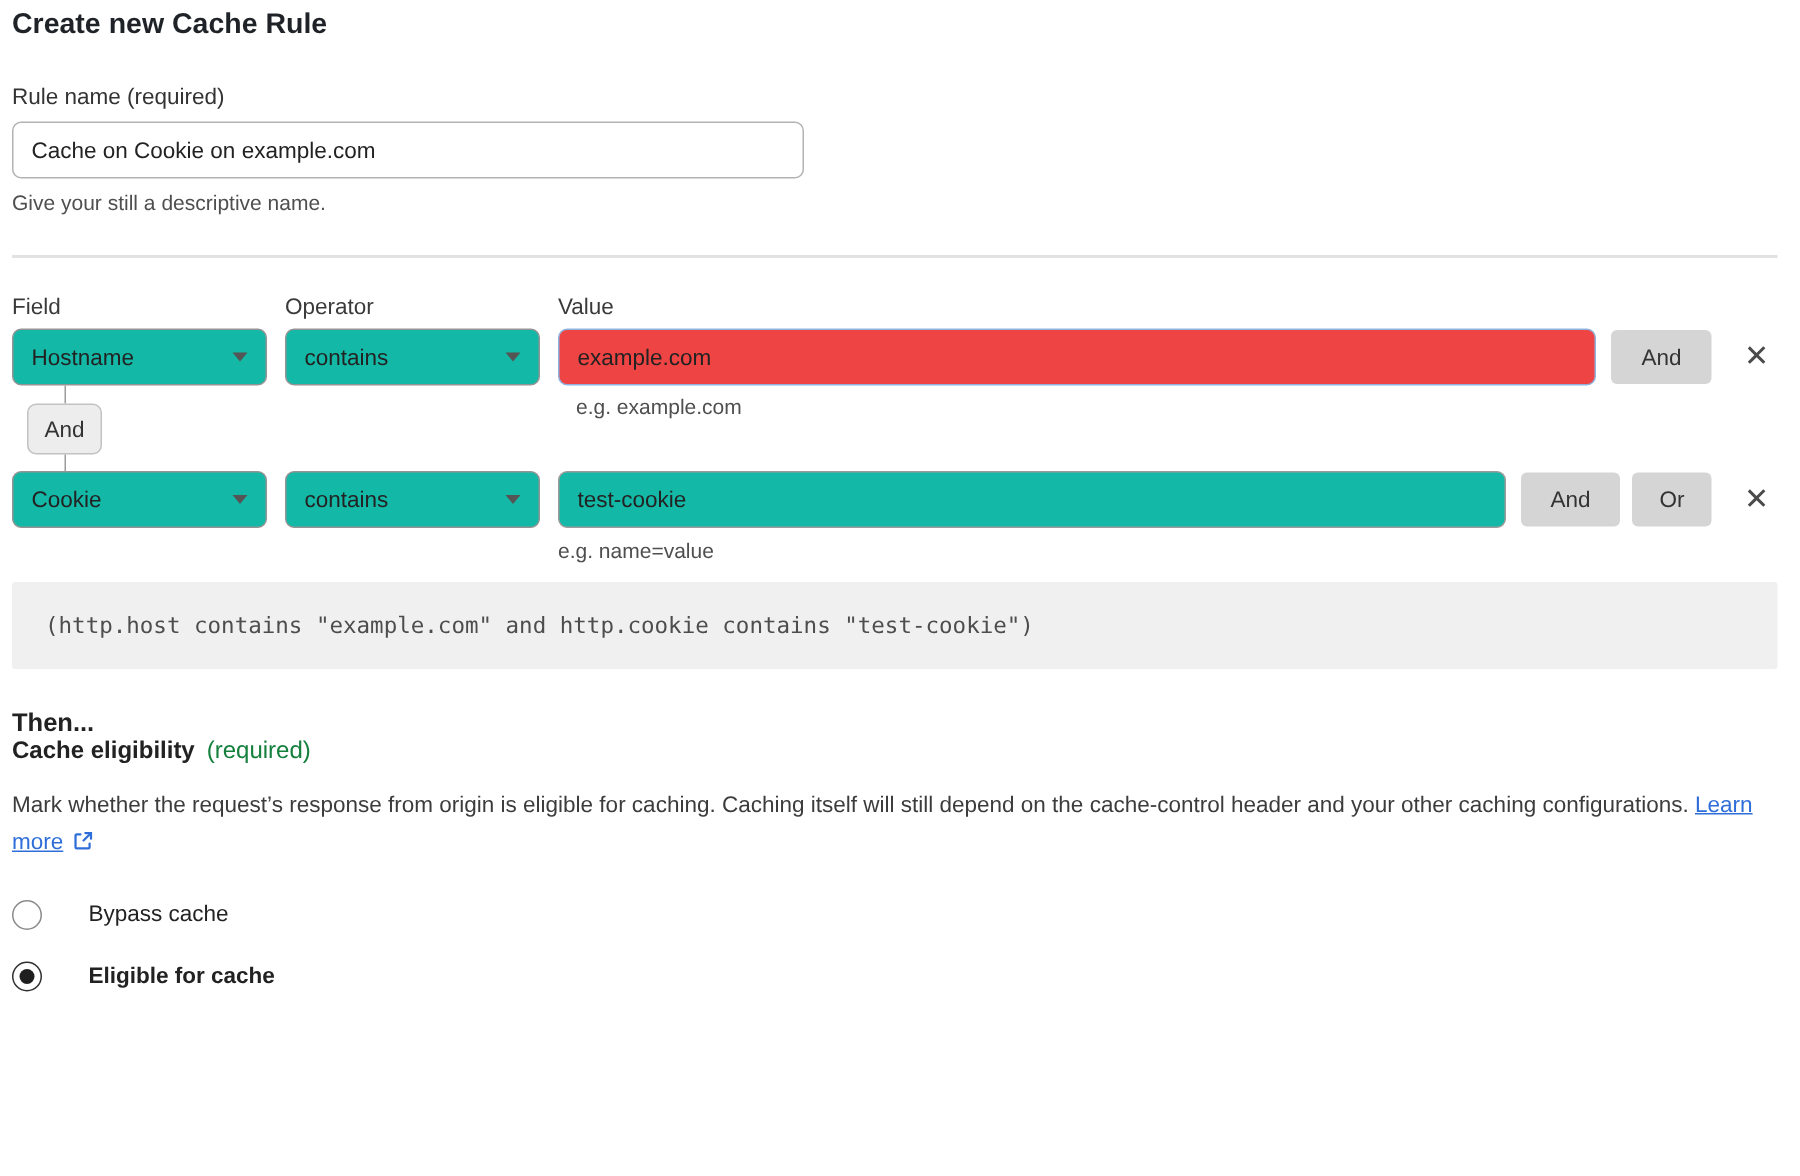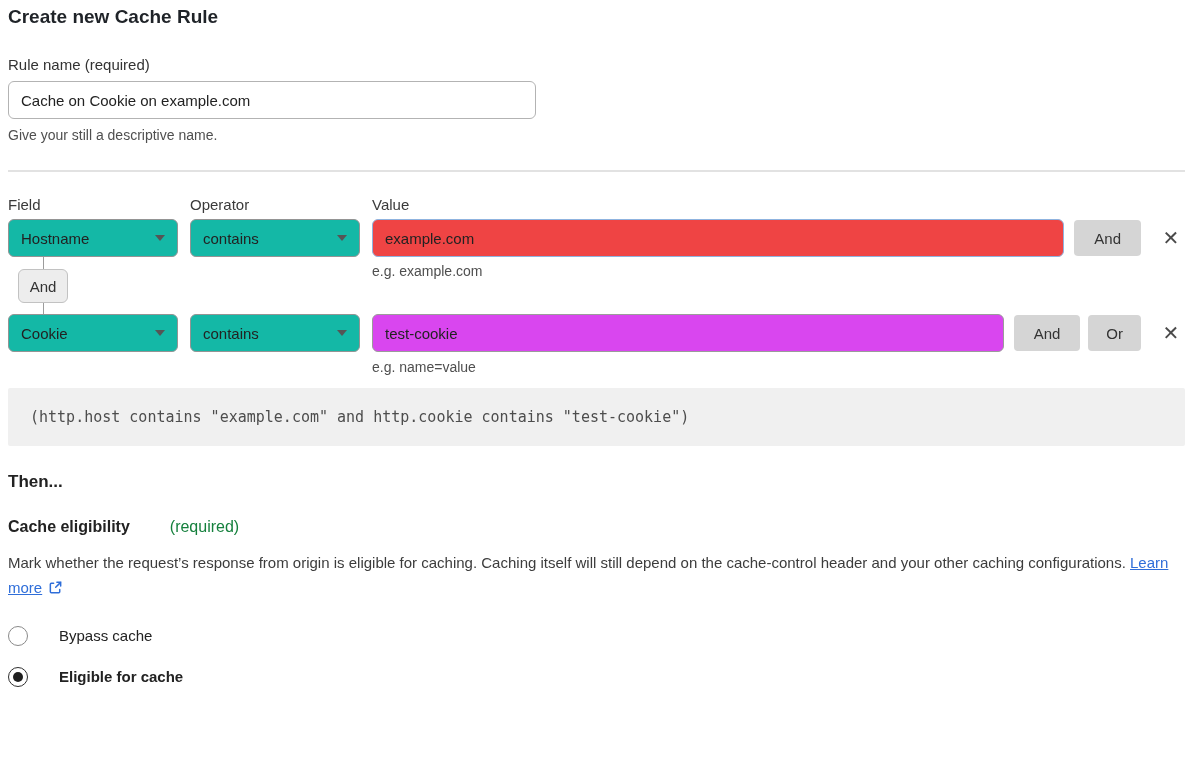--- a/index.html
+++ b/index.html
@@ -39,21 +39,21 @@
     display: flex; align-items: center; justify-content: space-between;
     padding: 0 12px; font-size: 15px; color: #222; cursor: pointer; flex: none;
   }
   .caret-down {
     width: 0; height: 0;
     border-left: 5px solid transparent; border-right: 5px solid transparent;
     border-top: 6px solid #555;
   }
   .value-input {
     flex: 1; height: 38px; border: 1px solid #9b9b9b; border-radius: 6px;
-    padding: 0 12px; font-size: 15px; color: #222; background: #d946ef;
+    padding: 0 12px; font-size: 15px; color: #222; background: #14b8a6;
     font-family: "Liberation Sans", sans-serif; outline: none; min-width: 0;
   }
   .value-input.highlighted { background: #ef4444; border-color: #8fb3df; }
 
   .btn-gray {
     margin-left: 10px; height: 36px; align-self: center;
     padding: 0 20px; background: #d5d5d5; border: none; border-radius: 4px;
     font-size: 15px; color: #333; font-family: "Liberation Sans", sans-serif;
     cursor: pointer; flex: none;
   }
@@ -67,36 +67,36 @@
   .between-rows { position: relative; }
   .vline { margin-left: 35px; width: 1px; background: #9c9c9c; }
   .vline.top { height: 12px; }
   .vline.bottom { height: 11px; }
   .and-chip {
     margin-left: 10px; width: 50px; height: 34px;
     background: #ededed; border: 1px solid #c2c2c2; border-radius: 6px;
     display: flex; align-items: center; justify-content: center;
     font-size: 15px; color: #333; cursor: pointer;
   }
-  .hint-overlay { position: absolute; left: 364px; top: 6px; font-size: 14px; color: #4f4f4f; }
+  .hint-overlay { position: absolute; left: 376px; top: 6px; font-size: 14px; color: #4f4f4f; }
   .hint-row2 { margin-left: 364px; margin-top: 7px; font-size: 14px; color: #4f4f4f; }
 
   .expr-header { margin-top: 44px; display: flex; justify-content: space-between; align-items: baseline; }
   .expr-label { font-size: 15px; color: #333; }
   .edit-link { font-size: 15px; color: #2f6ed9; text-decoration: underline; cursor: pointer; }
 
   .code-block {
     margin-top: 13px; background: #f0f0f0; border-radius: 2px;
     padding: 20px 22px; font-family: "DejaVu Sans Mono", monospace;
     font-size: 15px; color: #4d4d4d; white-space: pre;
   }
 
   h2.then-heading { margin-top: 26px; font-size: 17px; font-weight: 700; }
 
-  .ce-heading { margin-top: 26px; display: flex; align-items: baseline; gap: 32px; }
+  .ce-heading { display: flex; align-items: baseline; }
   .ce-title { font-size: 16px; font-weight: 700; color: #222; }
   .ce-required { margin-left: 8px; font-size: 16px; color: #15803d; }
 
   .ce-desc { margin-top: 15px; font-size: 15px; color: #3c3c3c; line-height: 1.65; max-width: 1180px; }
   .learn-link { color: #2f6ed9; text-decoration: underline; cursor: pointer; }
   .ext-icon { display: inline-block; vertical-align: -2px; margin-left: 6px; }
 
   .radio-row { display: flex; align-items: center; cursor: pointer; }
   .radio-row.first { margin-top: 23px; }
   .radio-row.second { margin-top: 21px; }

